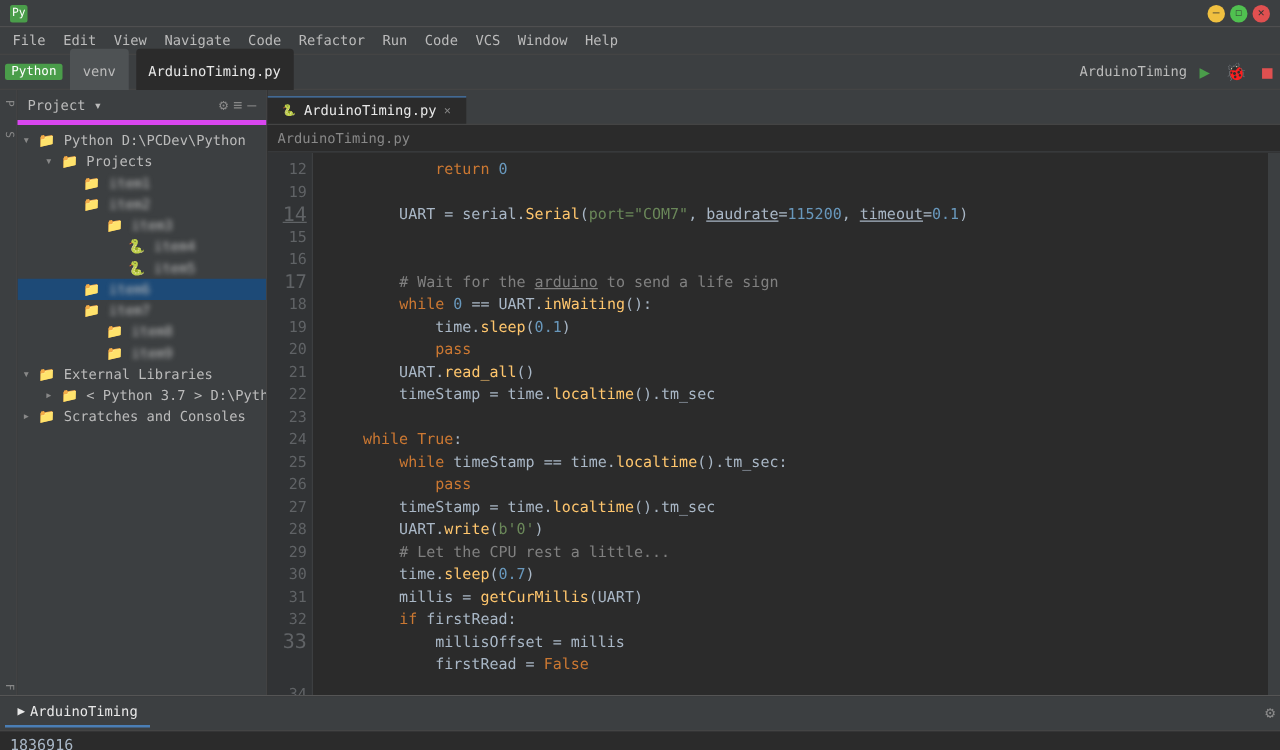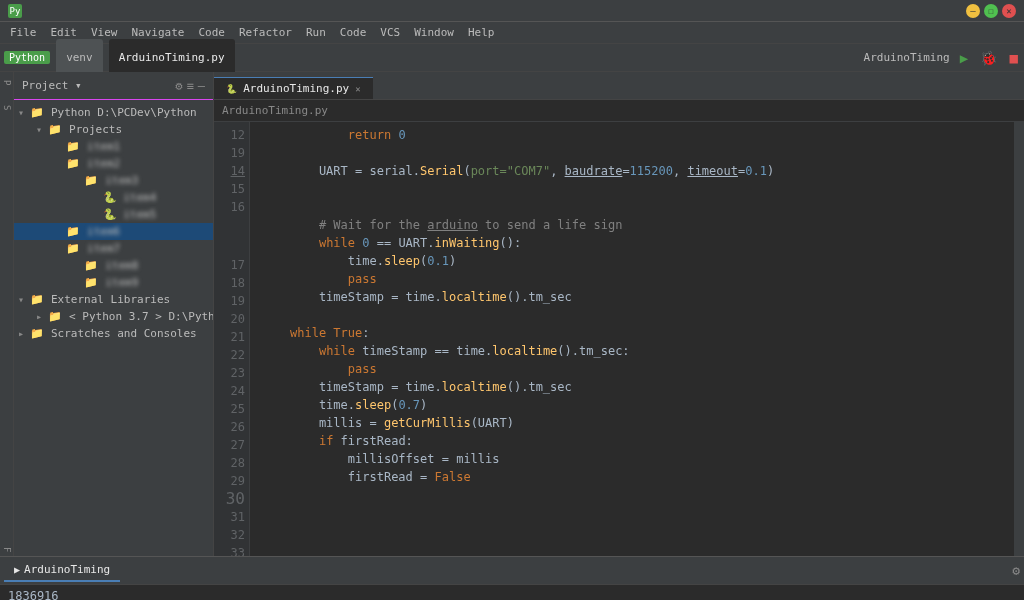--- a/index.html
+++ b/index.html
@@ -32,21 +32,21 @@
 
     
     #main { display: flex; height: calc(600px - 22px - 22px - 28px - 22px - 22px); }
 
     
     #sidebar { width: 14px; background: #3c3f41; border-right: 1px solid #444; display: flex; flex-direction: column; align-items: center; padding-top: 4px; gap: 4px; }
     .sidebar-tab-vert { font-size: 9px; color: #888; writing-mode: vertical-rl; padding: 4px 2px; cursor: pointer; }
 
     
     #project-panel { width: 200px; background: #3c3f41; border-right: 1px solid #444; display: flex; flex-direction: column; }
-    #project-header { height: 28px; display: flex; align-items: center; justify-content: space-between; padding: 0 8px; border-bottom: 1px solid #d946ef; }
+    #project-header { height: 28px; display: flex; align-items: center; justify-content: space-between; padding: 0 8px; border-bottom: 4px solid #d946ef; }
     #project-header .title { font-size: 11px; color: #bbb; }
     #project-header .icons { display: flex; gap: 4px; color: #888; font-size: 12px; }
     #project-tree { flex: 1; overflow-y: auto; padding: 4px 0; }
     .tree-item { display: flex; align-items: center; padding: 2px 4px; font-size: 11px; color: #bbb; cursor: pointer; white-space: nowrap; overflow: hidden; }
     .tree-item.selected { background: #1d4a77; }
 
     
     #editor { flex: 1; background: #2b2b2b; display: flex; flex-direction: column; overflow: hidden; }
     #editor-tabs { height: 28px; background: #3c3f41; display: flex; align-items: flex-end; border-bottom: 1px solid #444; }
     .editor-tab { background: #2b2b2b; color: #e8e8e8; font-size: 11px; padding: 4px 12px; border-top: 1px solid #4a7eb5; display: flex; align-items: center; gap: 6px; cursor: pointer; }
@@ -168,59 +168,62 @@
         <span class="tab-close">✕</span>
       </div>
     </div>
     <div id="breadcrumb">
       <span>ArduinoTiming.py</span>
     </div>
     <div id="code-area">
       <div id="line-numbers">
           <div style="line-height: 18px; font-size: 12px;">12</div>
           <div style="line-height: 18px; font-size: 12px;">19</div>
-          <div style="line-height: 18px; font-size: 12px; text-decoration: underline;">14</div>
+          <div style="line-height: 18px; font-size: 16px; text-decoration: underline;">14</div>
           <div style="line-height: 18px; font-size: 12px;">15</div>
           <div style="line-height: 18px; font-size: 12px;">16</div>
-          <div style="line-height: 18px; font-size: 12px; margin-top: 40px;">17</div>
+          <div style="line-height: 18px; font-size: 15px;">17</div>
           <div style="line-height: 18px; font-size: 12px;">18</div>
           <div style="line-height: 18px; font-size: 12px;">19</div>
           <div style="line-height: 18px; font-size: 12px;">20</div>
           <div style="line-height: 18px; font-size: 12px;">21</div>
           <div style="line-height: 18px; font-size: 12px;">22</div>
           <div style="line-height: 18px; font-size: 12px;">23</div>
           <div style="line-height: 18px; font-size: 12px;">24</div>
           <div style="line-height: 18px; font-size: 12px;">25</div>
           <div style="line-height: 18px; font-size: 12px;">26</div>
           <div style="line-height: 18px; font-size: 12px;">27</div>
           <div style="line-height: 18px; font-size: 12px;">28</div>
           <div style="line-height: 18px; font-size: 12px;">29</div>
-          <div style="line-height: 18px; font-size: 16px;">30</div>
+          <div style="line-height: 18px; font-size: 12px;">30</div>
           <div style="line-height: 18px; font-size: 12px;">31</div>
           <div style="line-height: 18px; font-size: 12px;">32</div>
-          <div style="line-height: 18px; font-size: 12px;">33</div>
+          <div style="line-height: 18px; font-size: 16px;">33</div>
           <div style="line-height: 18px; font-size: 12px; margin-top: 24px;">34</div>
           <div style="line-height: 18px; font-size: 12px;">35</div>
         </div>
       <div id="code-content">
           <div class="code-line">        <span class="kw">return</span> <span class="num">0</span></div>
           <div class="code-line">&nbsp;</div>
           <div class="code-line"><span style="position:absolute;left:-14px;color:#555;font-size:10px;cursor:pointer;">◦</span>    UART = serial.<span class="fn">Serial</span>(<span class="str">port="COM7"</span>, <span class="underline">baudrate</span>=<span class="num">115200</span>, <span class="underline">timeout</span>=<span class="num">0.1</span>)</div>
           <div class="code-line">&nbsp;</div>
           <div class="code-line">&nbsp;</div>
           <div class="code-line">    <span class="comment"># Wait for the </span><span class="comment"><span style="text-decoration:underline;">arduino</span></span><span class="comment"> to send a life sign</span></div>
           <div class="code-line"><span style="position:absolute;left:-14px;color:#555;font-size:10px;cursor:pointer;">◦</span>    <span class="kw">while</span> <span class="num">0</span> == UART.<span class="fn">inWaiting</span>():</div>
           <div class="code-line">        time.<span class="fn">sleep</span>(<span class="num">0.1</span>)</div>
           <div class="code-line">        <span class="kw">pass</span></div>
+          <div class="code-line">    UART.<span class="fn">read_all</span>()</div>
           <div class="code-line">    timeStamp = time.<span class="fn">localtime</span>().tm_sec</div>
           <div class="code-line">&nbsp;</div>
           <div class="code-line"><span style="position:absolute;left:-14px;color:#555;font-size:10px;cursor:pointer;">◦</span><span class="kw">while</span> <span class="kw">True</span>:</div>
           <div class="code-line"><span style="position:absolute;left:-14px;color:#555;font-size:10px;cursor:pointer;">◦</span>    <span class="kw">while</span> timeStamp == time.<span class="fn">localtime</span>().tm_sec:</div>
           <div class="code-line">        <span class="kw">pass</span></div>
           <div class="code-line">    timeStamp = time.<span class="fn">localtime</span>().tm_sec</div>
+          <div class="code-line">    UART.<span class="fn">write</span>(<span class="str">b'0'</span>)</div>
+          <div class="code-line">    <span class="comment"># Let the CPU rest a little...</span></div>
           <div class="code-line">    time.<span class="fn">sleep</span>(<span class="num">0.7</span>)</div>
           <div class="code-line">    millis = <span class="fn">getCurMillis</span>(UART)</div>
           <div class="code-line"><span style="position:absolute;left:-14px;color:#555;font-size:10px;cursor:pointer;">◦</span>    <span class="kw">if</span> firstRead:</div>
           <div class="code-line">        millisOffset = millis</div>
           <div class="code-line">        firstRead = <span class="kw">False</span></div>
         </div>
       <div id="scrollbar-right"></div>
     </div>
   </div>
 

